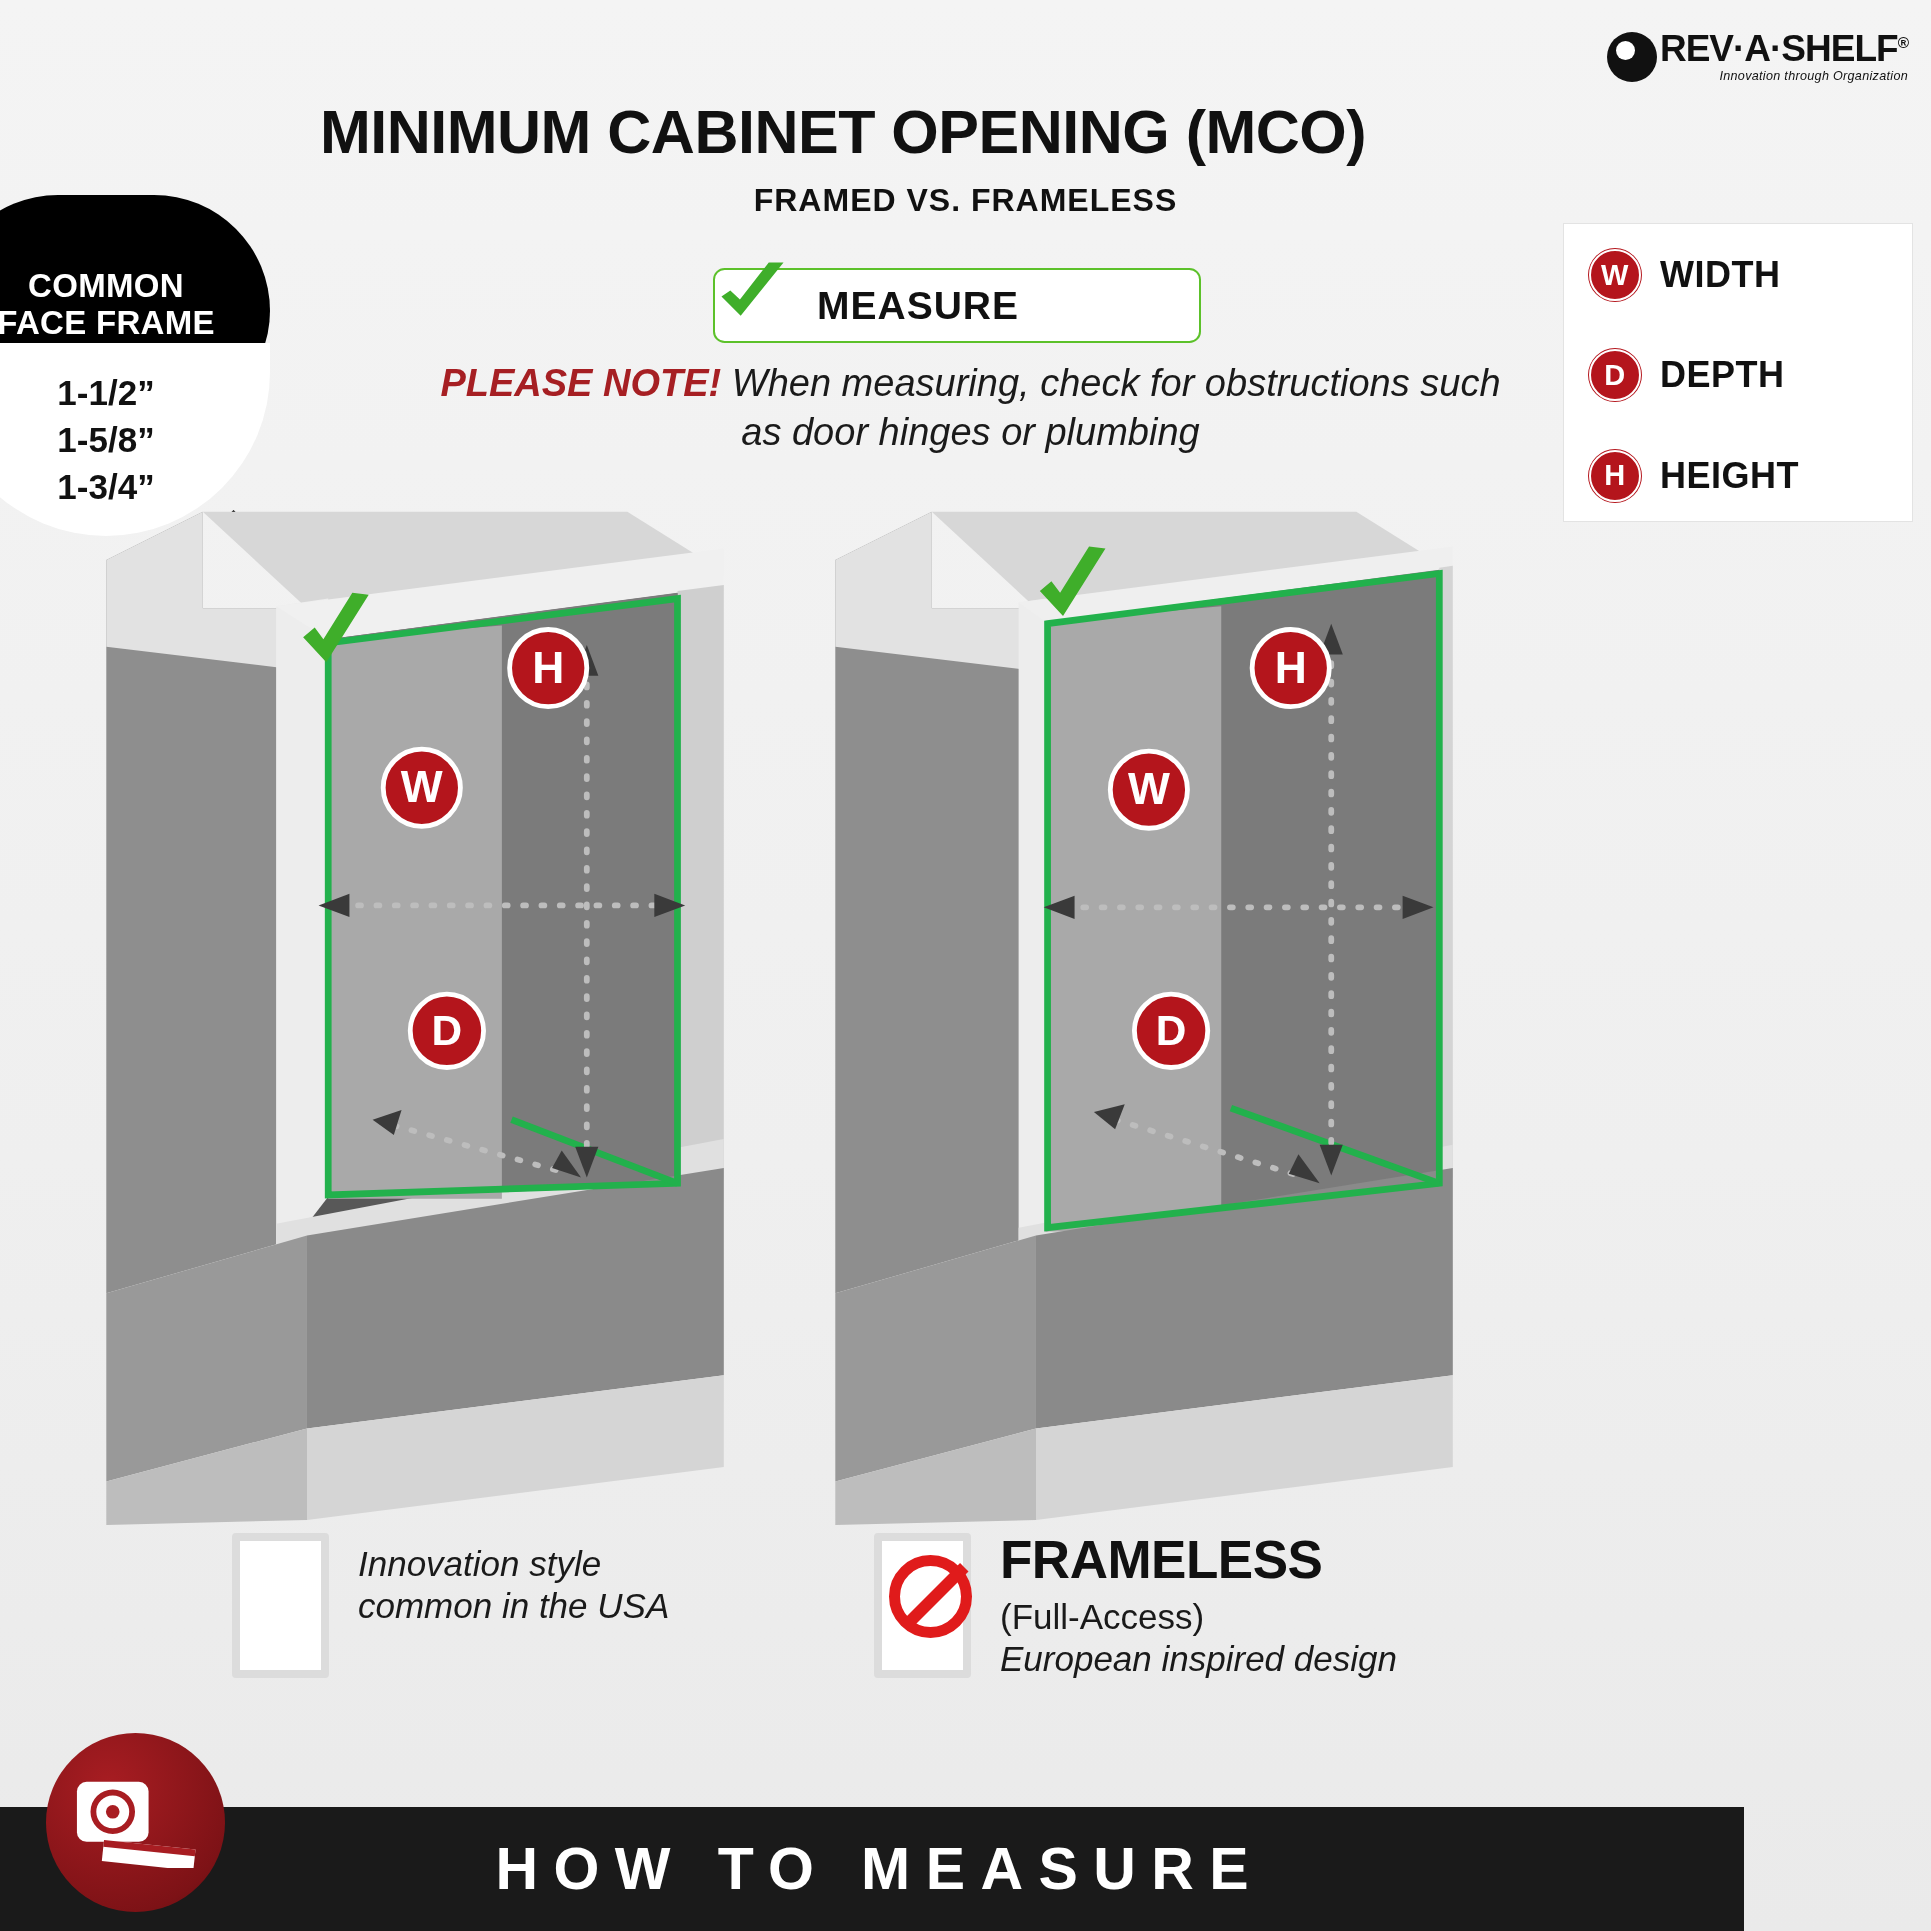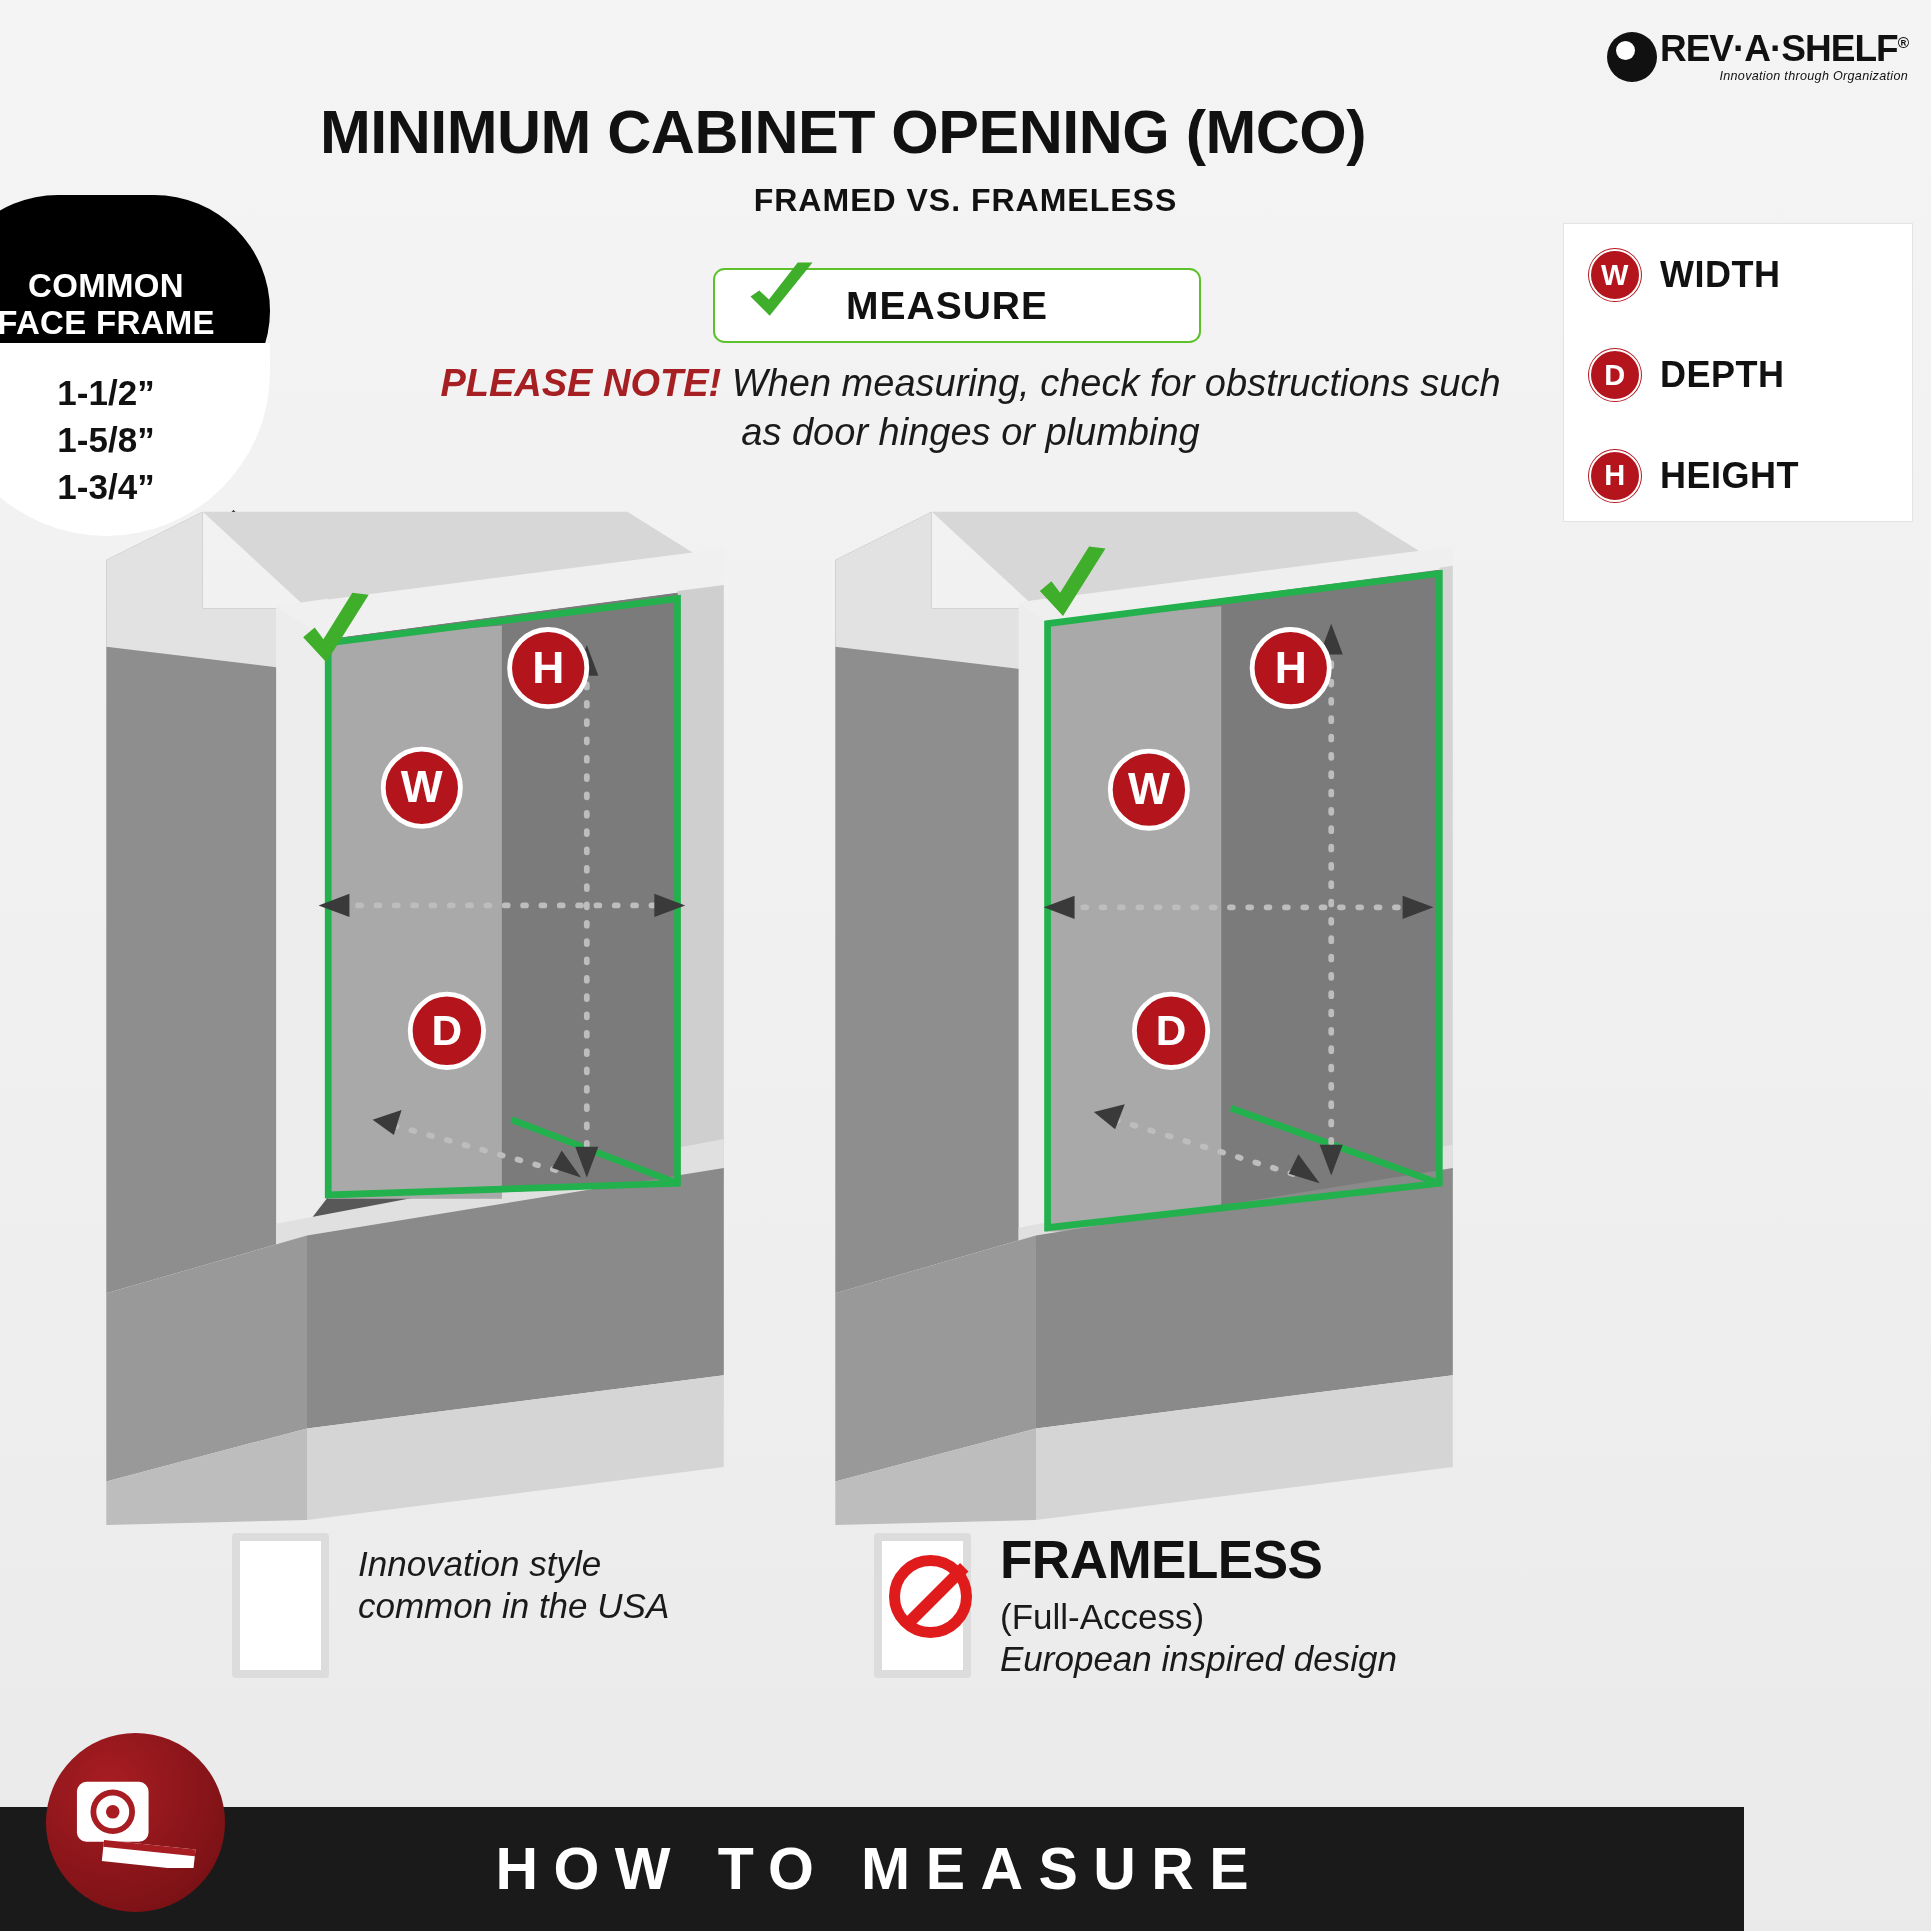--- a/index.html
+++ b/index.html
@@ -116,21 +116,20 @@
   .measure-pill {
     position: absolute;
     left: 713px; top: 268px;
     width: 488px; height: 75px;
     background: #fff;
     border: 2.9px solid #5cc12a;
     border-radius: 11.6px;
     display: flex;
     align-items: center;
     gap: 27px;
-    padding-left: 29px;
   }
   .measure-pill .lbl {
     font-size: 39px; font-weight: 700; letter-spacing: 1px; color: #111;
   }
   .check-big { width: 75px; height: 68px; margin-top: -21px; }
 
   
   .note {
     position: absolute;
     left: 425px; top: 359px;

